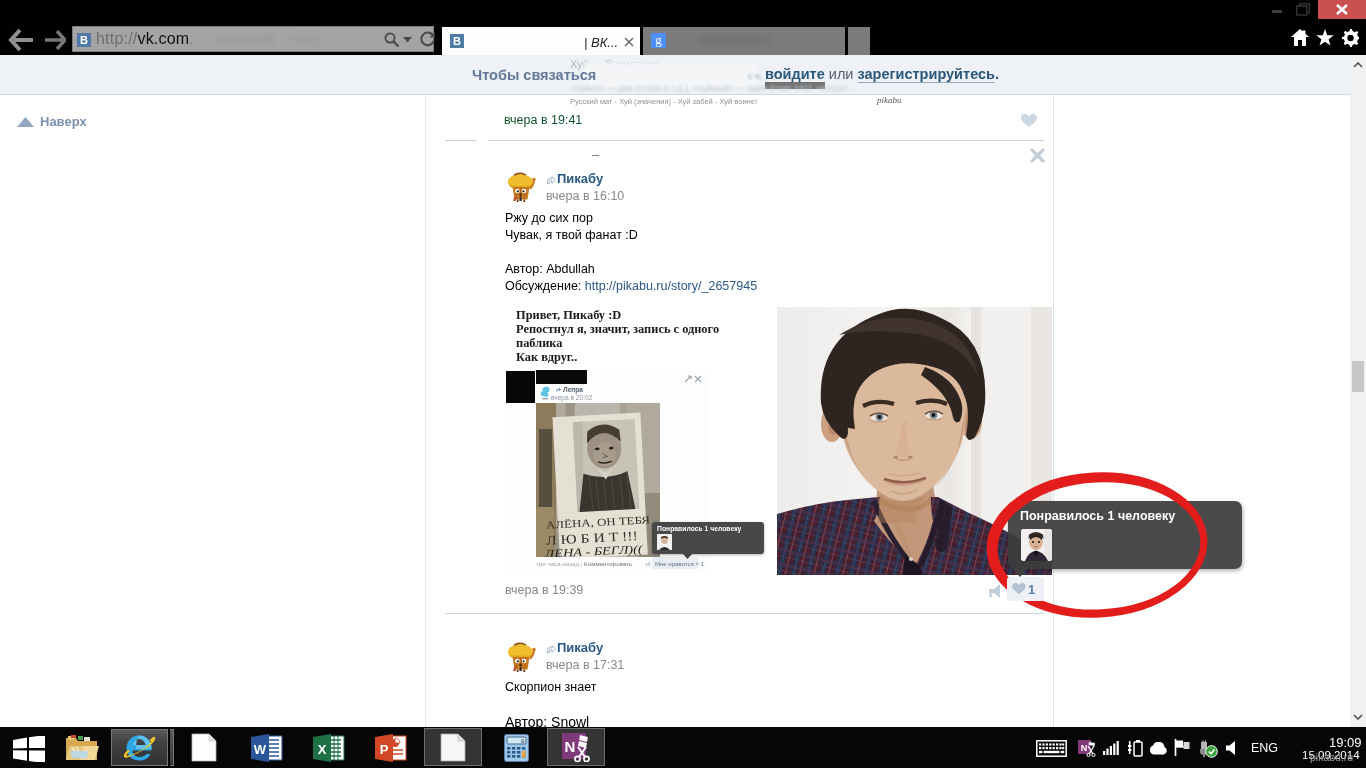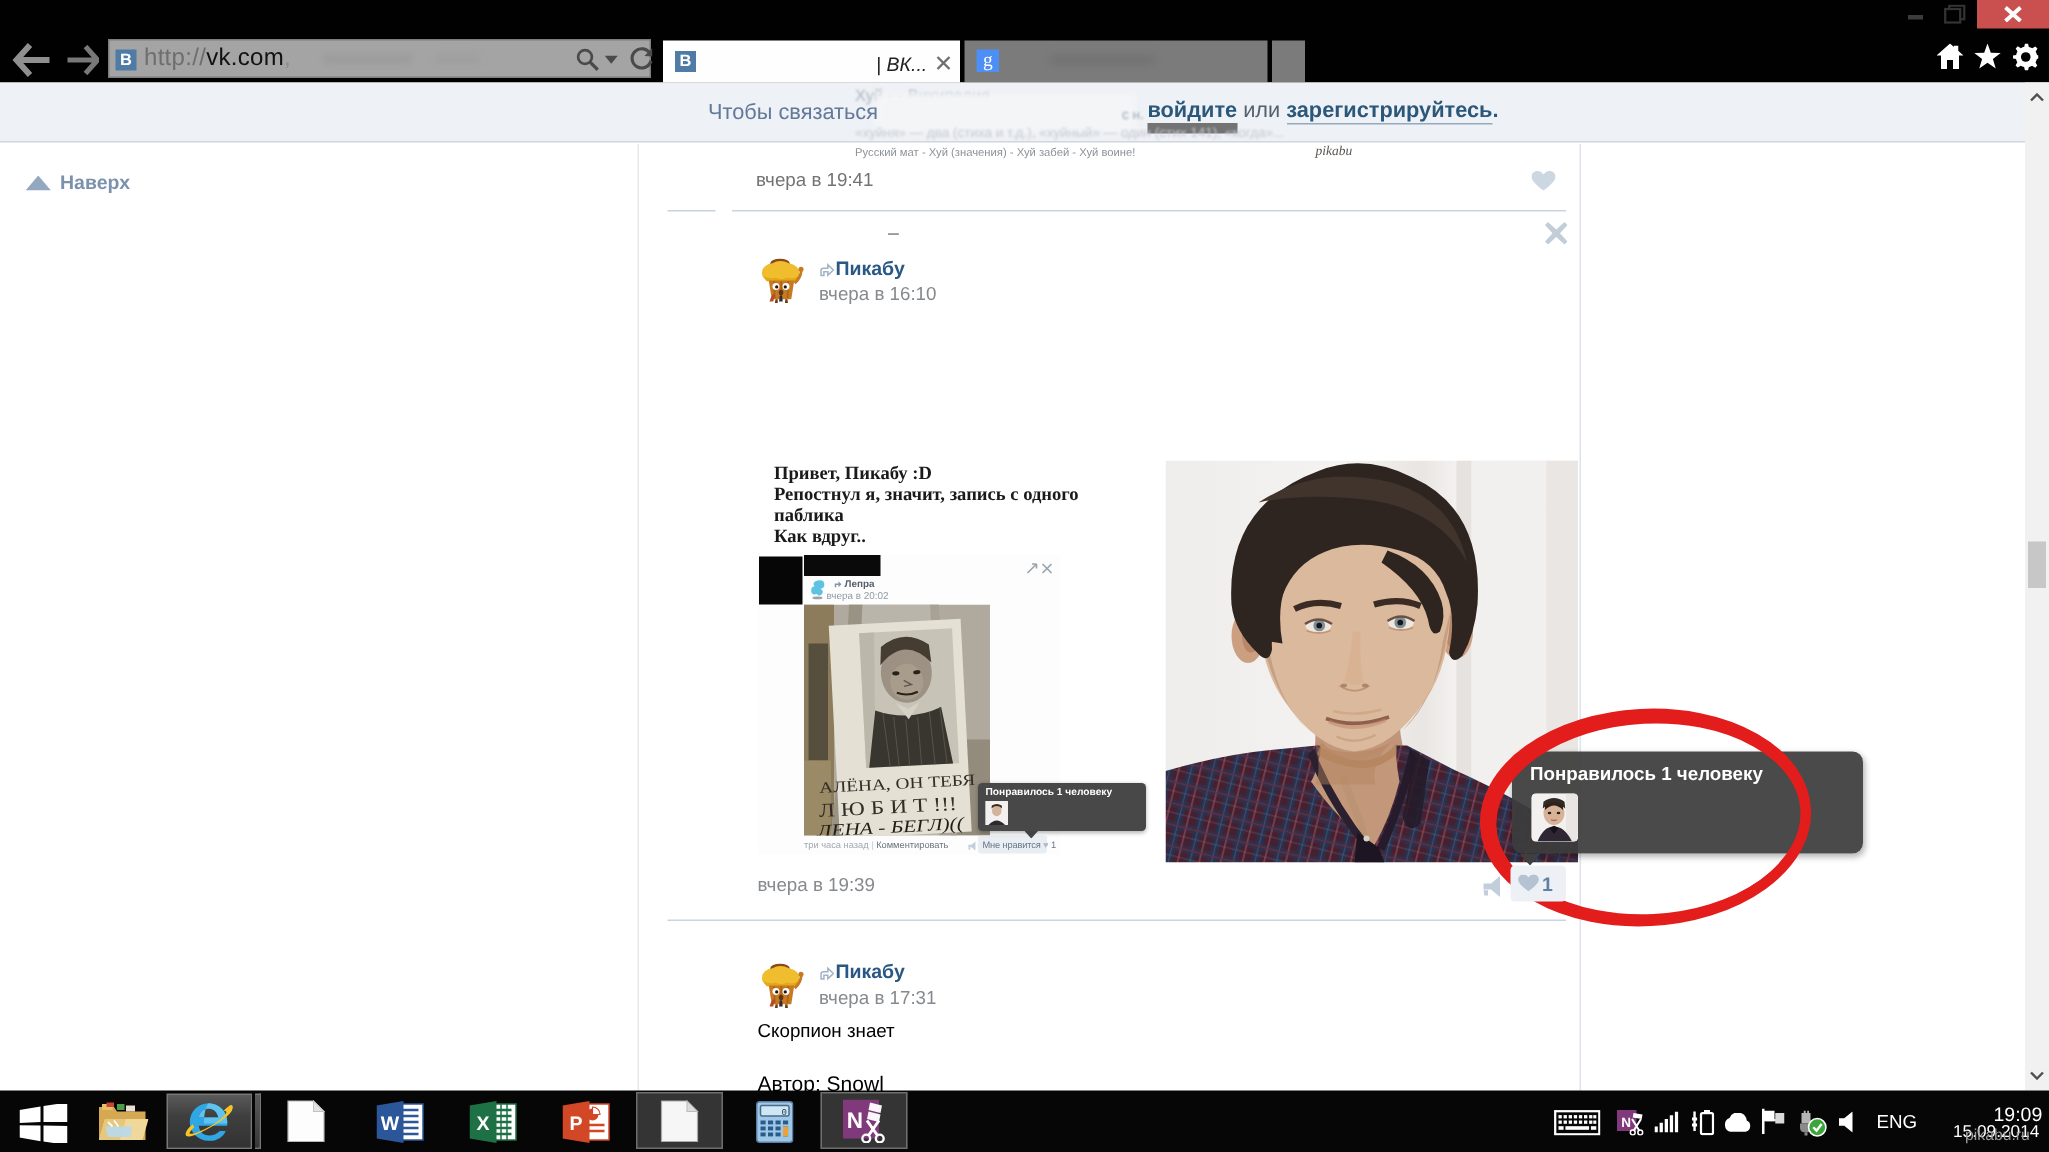--- a/index.html
+++ b/index.html
@@ -73,38 +73,38 @@
     </svg>
     <svg class="abs" style="left:1341px;top:29px;" width="18" height="18" viewBox="0 0 18 18">
       <path d="M9 0 L11 0 L11.6 2.3 A7 7 0 0 1 13.8 3.2 L15.9 2 L17.3 3.4 L16.1 5.5 A7 7 0 0 1 17 7.7 L18 8 L18 10 L16.9 10.4 A7 7 0 0 1 16 12.6 L17.2 14.7 L15.8 16.1 L13.7 14.9 A7 7 0 0 1 11.5 15.8 L11 18 L9 18 L8.4 15.7 A7 7 0 0 1 6.2 14.8 L4.1 16 L2.7 14.6 L3.9 12.5 A7 7 0 0 1 3 10.3 L1 10 L1 8 L3.1 7.6 A7 7 0 0 1 4 5.4 L2.8 3.3 L4.2 1.9 L6.3 3.1 A7 7 0 0 1 8.5 2.2 Z" fill="#fff"></path>
       <circle cx="9.5" cy="9" r="3.2" fill="#010101"></circle>
     </svg>
   </div>
 
   <div class="abs" id="vkheader" style="left:0;top:55px;width:1366px;height:40px;background:#eef1f5;border-bottom:1px solid #d3d8de;"></div>
   <div class="abs" style="left:570px;top:58px;font-size:11px;color:#aeb6c1;filter:blur(0.7px);">Хуй - - Википедия</div>
   <div class="abs" style="left:583px;top:62px;width:175px;height:26px;background:#f3f5f7;filter:blur(2px);"></div>
-  <div class="abs" style="left:472px;top:67px;font-size:14.5px;font-weight:normal;color:#63799a;">Чтобы связаться</div>
+  <div class="abs" style="left:472px;top:67px;font-size:14.5px;font-weight:bold;color:#63799a;">Чтобы связаться</div>
   <div class="abs" style="left:748px;top:71px;font-size:9px;color:#9aa5b2;filter:blur(0.8px);">с н.</div>
   <div class="abs" style="left:765px;top:66px;font-size:14.5px;color:#54606e;"><b style="color:#2b587a;border-bottom:7px solid #737373;">войдите</b> или <b style="color:#2b587a;border-bottom:1px solid #94a9bd;">зарегистрируйтесь</b><b style="color:#2b587a;">.</b></div>
   <div class="abs" style="left:570px;top:83px;font-size:9px;color:#c6ccd4;filter:blur(0.8px);">«хуйня» — два (стиха и т.д.), «хуйный» — один (стих 141), «когда»...</div>
   <div class="abs" style="left:570px;top:97px;font-size:7.5px;color:#8d9298;filter:blur(0.4px);z-index:6;">Русский мат - Хуй (значения) - Хуй забей - Хуй воине!</div>
   <div class="abs" style="left:877px;top:95px;font-size:9px;color:#5a554e;font-style:italic;filter:blur(0.4px);font-family:'Liberation Serif',serif;z-index:6;">pikabu</div>
 
   <div class="abs" id="page" style="left:0;top:96px;width:1350px;height:631px;background:#fff;"></div>
 
   <div class="abs" style="left:425px;top:96px;width:1px;height:631px;background:#e7e8ec;"></div>
   <div class="abs" style="left:1053px;top:96px;width:1px;height:631px;background:#dfe4ea;"></div>
 
   <svg class="abs" style="left:17px;top:117px;" width="17" height="10" viewBox="0 0 17 10">
       <path d="M8.5 0 L17 10 L0 10 Z" fill="#93a8c0"></path>
     </svg>
   <div class="abs" style="left:40px;top:114px;font-size:13px;font-weight:bold;color:#7b91ac;">Наверх</div>
 
-  <div class="abs" style="left:504px;top:113px;font-size:12.5px;color:#737373;">вчера в 19:41</div>
+  <div class="abs" style="left:504px;top:113px;font-size:12.5px;color:#14532d;">вчера в 19:41</div>
   <svg class="abs" style="left:1021px;top:114px;" width="16" height="14" viewBox="0 0 16 14">
       <path d="M8 13 C2 8.5 0 6 0 3.8 C0 1.6 1.8 0 4 0 C5.8 0 7.2 1 8 2.4 C8.8 1 10.2 0 12 0 C14.2 0 16 1.6 16 3.8 C16 6 14 8.5 8 13 Z" fill="#cdd7e2"></path>
     </svg>
 
   <div class="abs" style="left:445px;top:140px;width:32px;height:1px;background:#c9d1da;"></div>
   <div class="abs" style="left:488px;top:140px;width:556px;height:1px;background:#ccd4dd;"></div>
 
   <div class="abs" style="left:592px;top:147px;font-size:13px;color:#6a737f;">–</div>
   <svg class="abs" style="left:1030px;top:148px;" width="15" height="15" viewBox="0 0 15 15">
       <path d="M2 0 L7.5 5 L13 0 L15 2 L10 7.5 L15 13 L13 15 L7.5 10 L2 15 L0 13 L5 7.5 L0 2 Z" fill="#c3cdd8"></path>
@@ -127,20 +127,21 @@
     <path d="M10.5 26 Q8.5 28 8 31 L10.5 31 Q10.8 28.5 11.8 27 Z" fill="#b94a28"></path>
     <path d="M12 29.5 L13.5 29.5 L13.5 32 L11.6 32 Z" fill="#713c12"></path>
     <path d="M18.5 29.5 L20 29.5 L20.3 32 L18.3 32 Z" fill="#713c12"></path>
   </svg>
   <svg class="abs" style="left:546px;top:175px;" width="10" height="10" viewBox="0 0 11 10">
       <path d="M1.5 9 L1.5 5.5 Q1.5 3.8 3.2 3.8 L6.5 3.8 L6.5 1.2 L10.5 5 L6.5 8.8 L6.5 6.2 L3.6 6.2 L3.6 9 Z" fill="none" stroke="#a0b3c6" stroke-width="1.1"></path>
     </svg>
   <div class="abs" style="left:557px;top:171px;font-size:13px;font-weight:bold;color:#2a5885;">Пикабу</div>
   <div class="abs" style="left:546px;top:189px;font-size:12.5px;color:#86898d;">вчера в 16:10</div>
 
+  <div class="abs" style="left:505px;top:210px;font-size:12.5px;color:#000;line-height:17px;">Ржу до сих пор<br>Чувак, я твой фанат :D<br><br>Автор: Abdullah<br>Обсуждение: <span style="color:#2a5885;">http://pikabu.ru/story/_2657945</span></div>
 
   <div class="abs" style="left:505px;top:305px;width:270px;height:275px;background:#fff;">
     <div class="abs" style="left:11px;top:3px;font-family:'Liberation Serif',serif;font-weight:bold;font-size:12.4px;color:#1a1a1a;line-height:14px;">Привет, Пикабу :D<br>Репостнул я, значит, запись с одного<br>паблика<br>Как вдруг..</div>
 
     <div class="abs" style="left:0px;top:65px;width:202px;height:200px;background:#fdfdfd;"></div>
     <div class="abs" style="left:1px;top:66px;width:29px;height:32px;background:#060606;"></div>
     <div class="abs" style="left:31px;top:65px;width:51px;height:14px;background:#0a0a0a;"></div>
 
     <svg class="abs" style="left:35px;top:81px;" width="10" height="14" viewBox="0 0 10 14">
       <path d="M5 1 Q9 0 9.5 3 Q10 6 7 6.5 Q9.5 8 8 10 Q6 12 4.5 10 Q1 11 0.8 8 Q0.5 5 3 5 Q1 2 5 1 Z" fill="#5ec2e2"></path>

